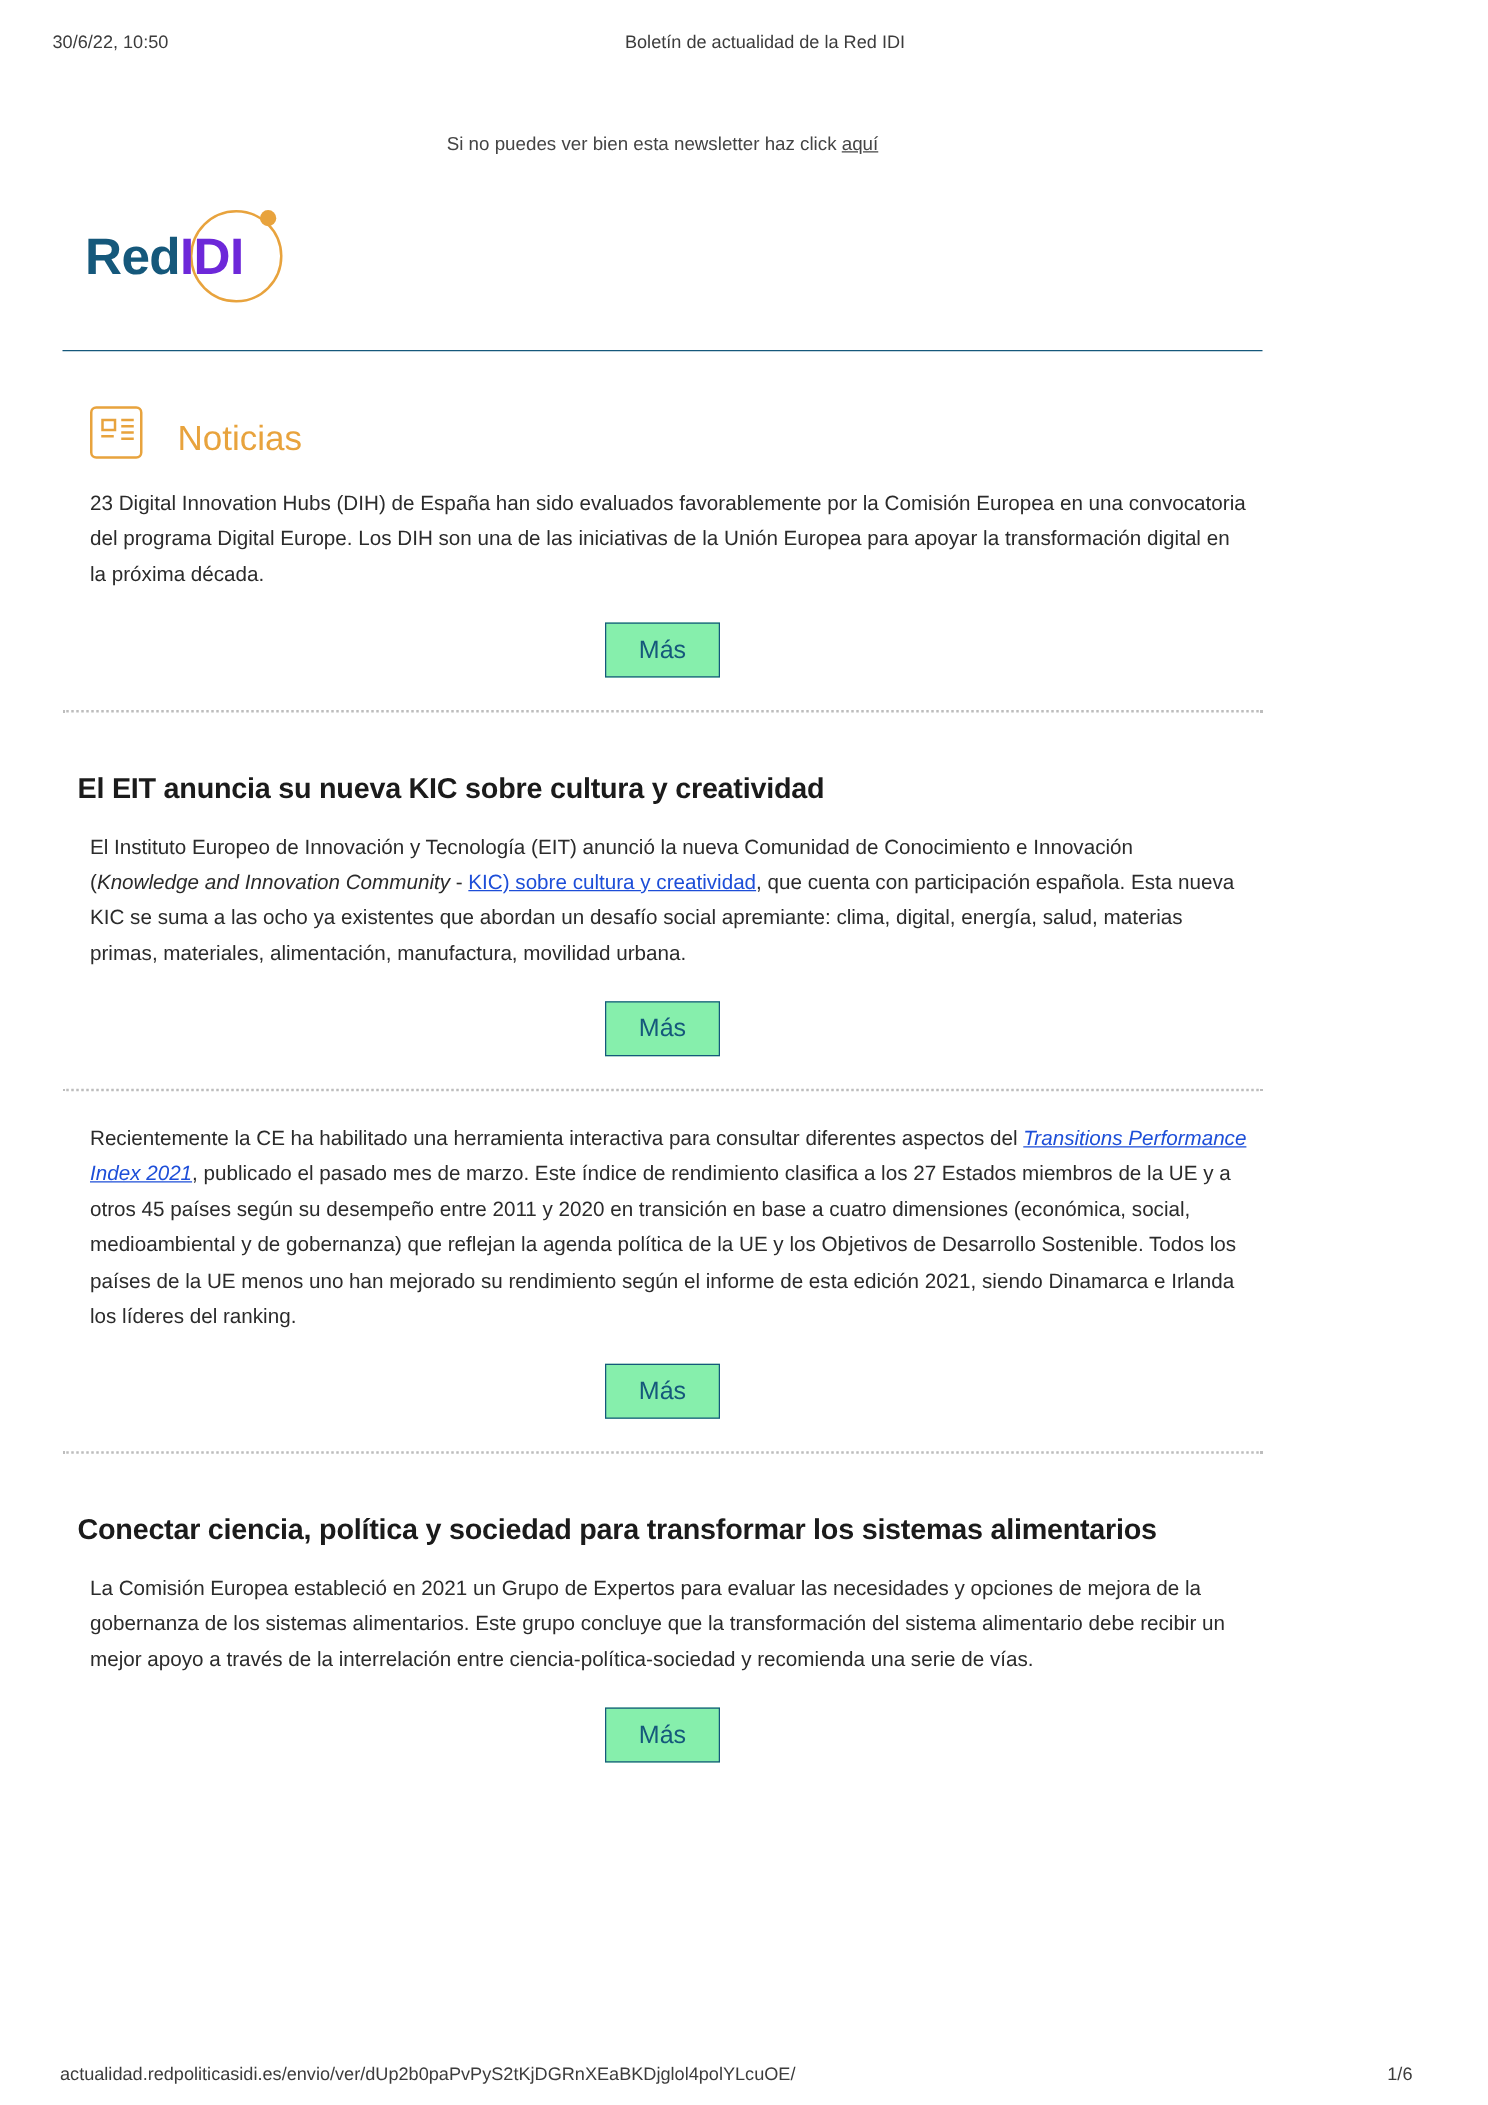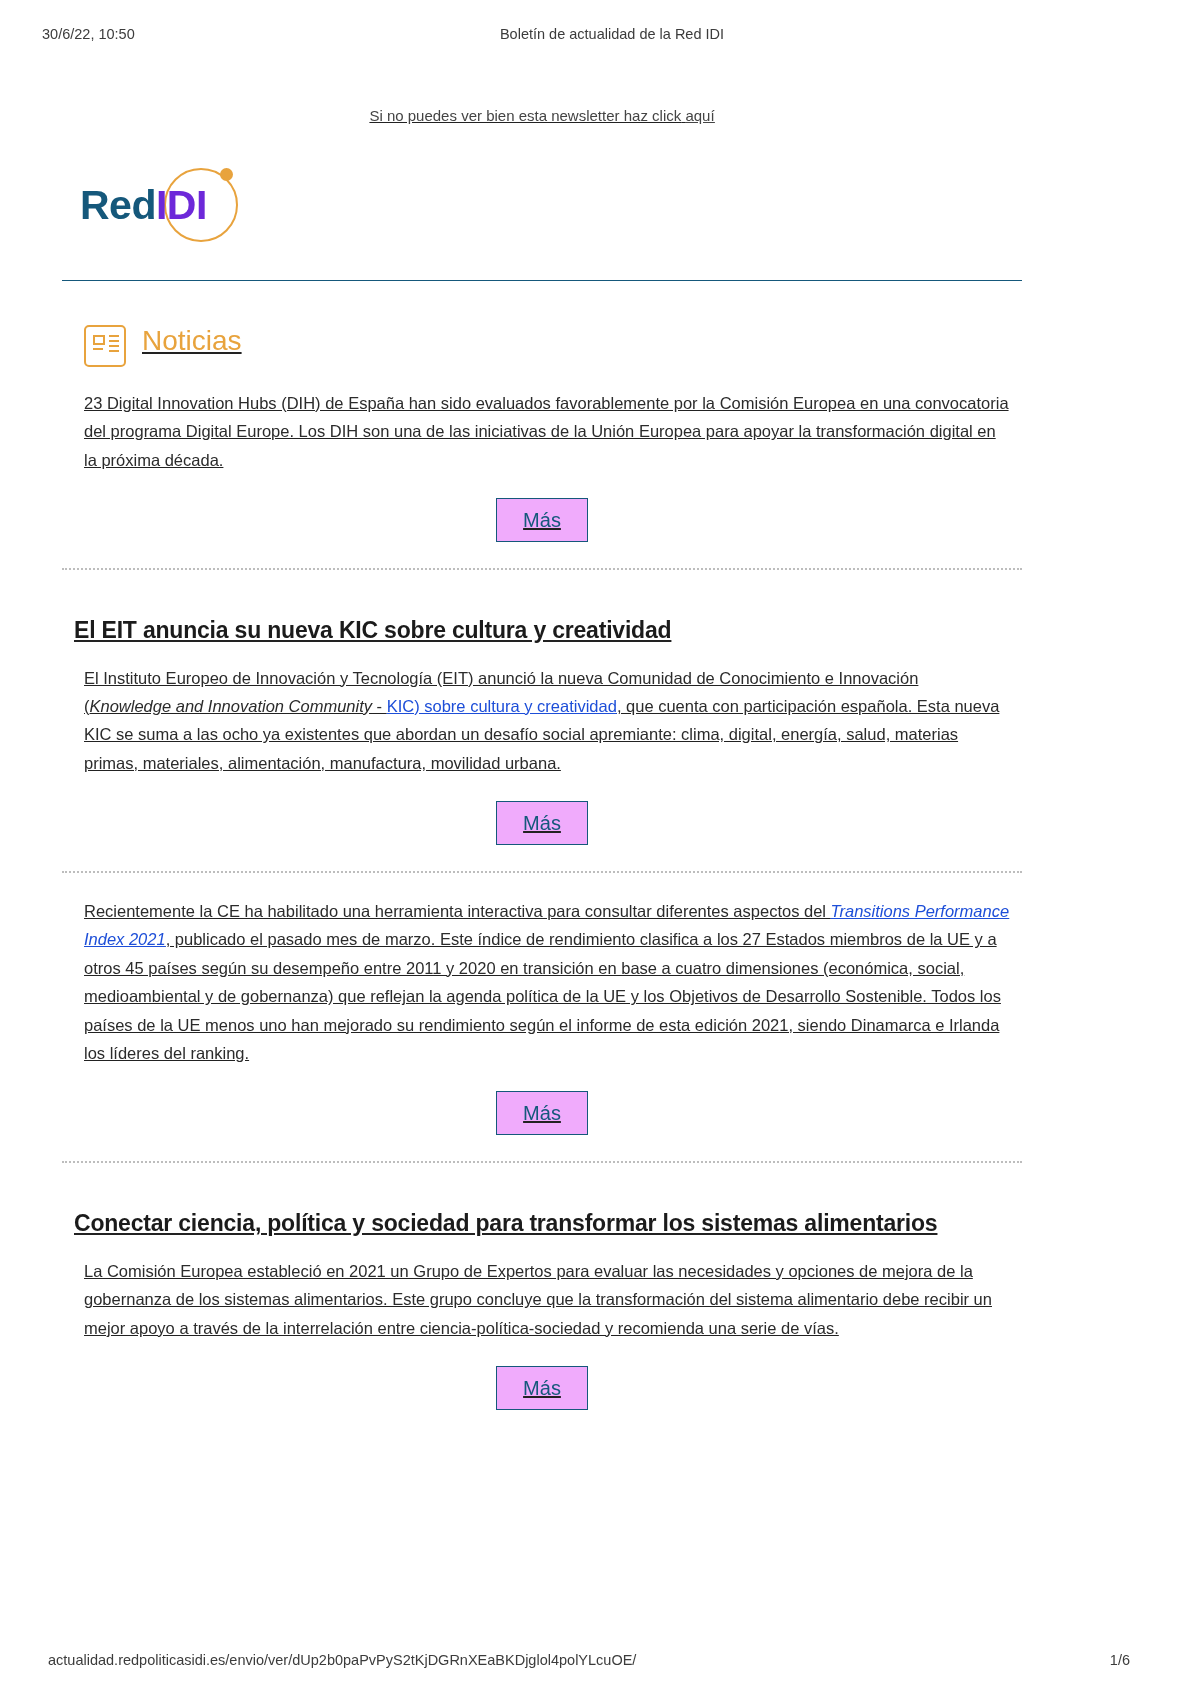--- a/index.html
+++ b/index.html
@@ -56,23 +56,22 @@
   }
   .print-footer .pf-right {
     position: absolute;
     right: 60px;
   }
 
   
   .content {
     position: absolute;
     top: 95px;
-    left: 12px;
+    left: 0;
     width: 1060px;
-    text-decoration: underline;
   }
   .newsletter-note {
     text-align: center;
     font-size: 15px;
     color: #444;
     margin-top: 12px;
   }
   .newsletter-note a {
     color: #444;
     text-decoration: underline;
@@ -148,22 +147,22 @@
   .rule {
     height: 1px;
     background: #15587b;
     margin: 26px 0 0 0;
     width: 100%;
   }
 
   
   .section-head {
     display: flex;
-    align-items: flex-start;
-    gap: 16px;
+    align-items: flex-end;
+    gap: 28px;
     margin-top: 44px;
     margin-left: 22px;
   }
   .section-icon {
     width: 42px;
     height: 42px;
     border: 2.5px solid #e8a33d;
     border-radius: 5px;
     box-sizing: border-box;
     position: relative;
@@ -223,21 +222,21 @@
     text-decoration: underline;
   }
   .more-wrap {
     display: flex;
     justify-content: center;
     margin: 24px 0 26px 0;
   }
   .more-btn {
     border: 1.6px solid #15587b;
     color: #15587b;
-    background: #f0abfc;
+    background: #86efac;
     font-size: 20px;
     padding: 10px 26px;
     font-family: "Liberation Sans", sans-serif;
     cursor: pointer;
     line-height: 1.1;
   }
 </style>
 </head>
 <body>
 

